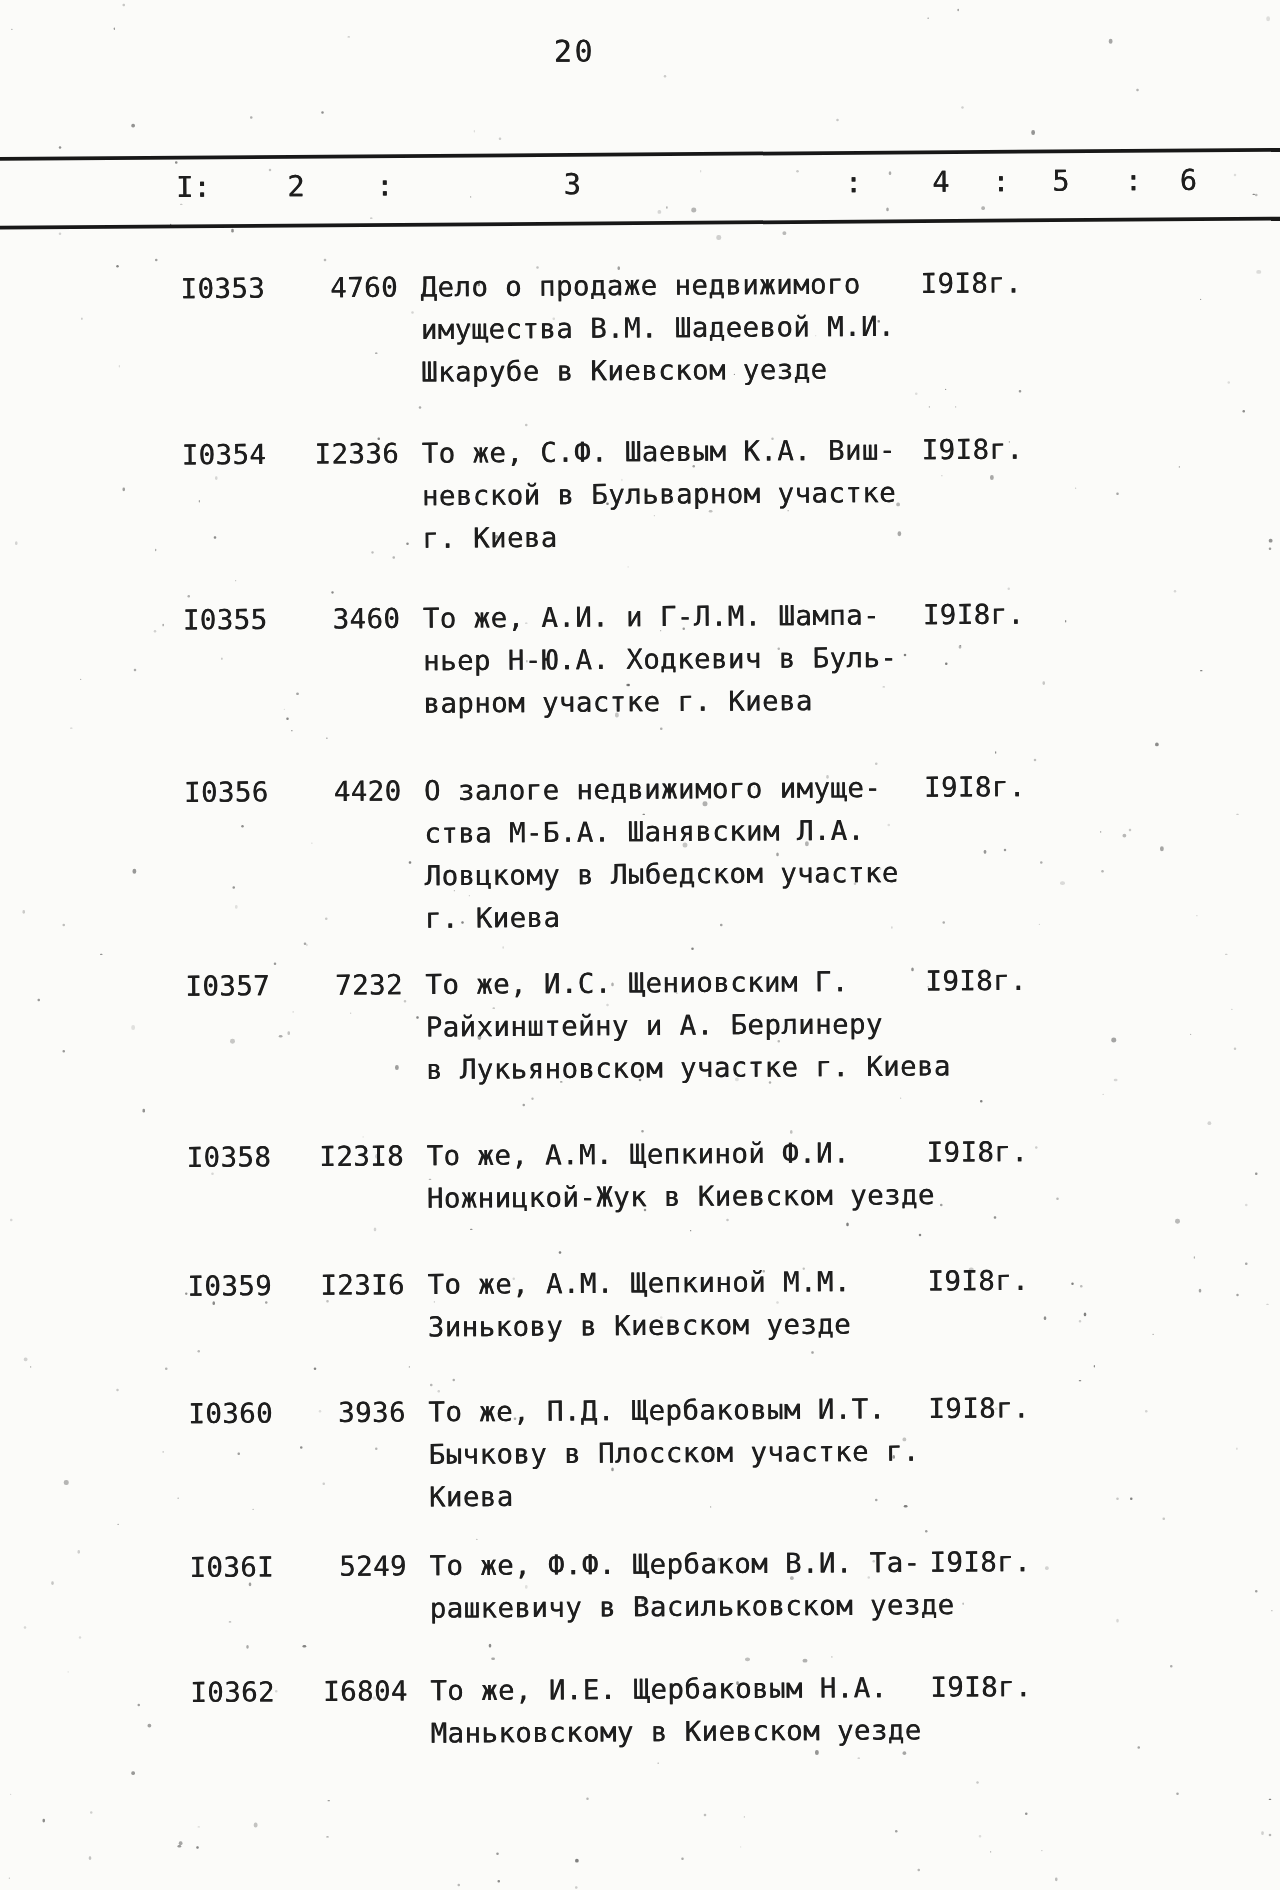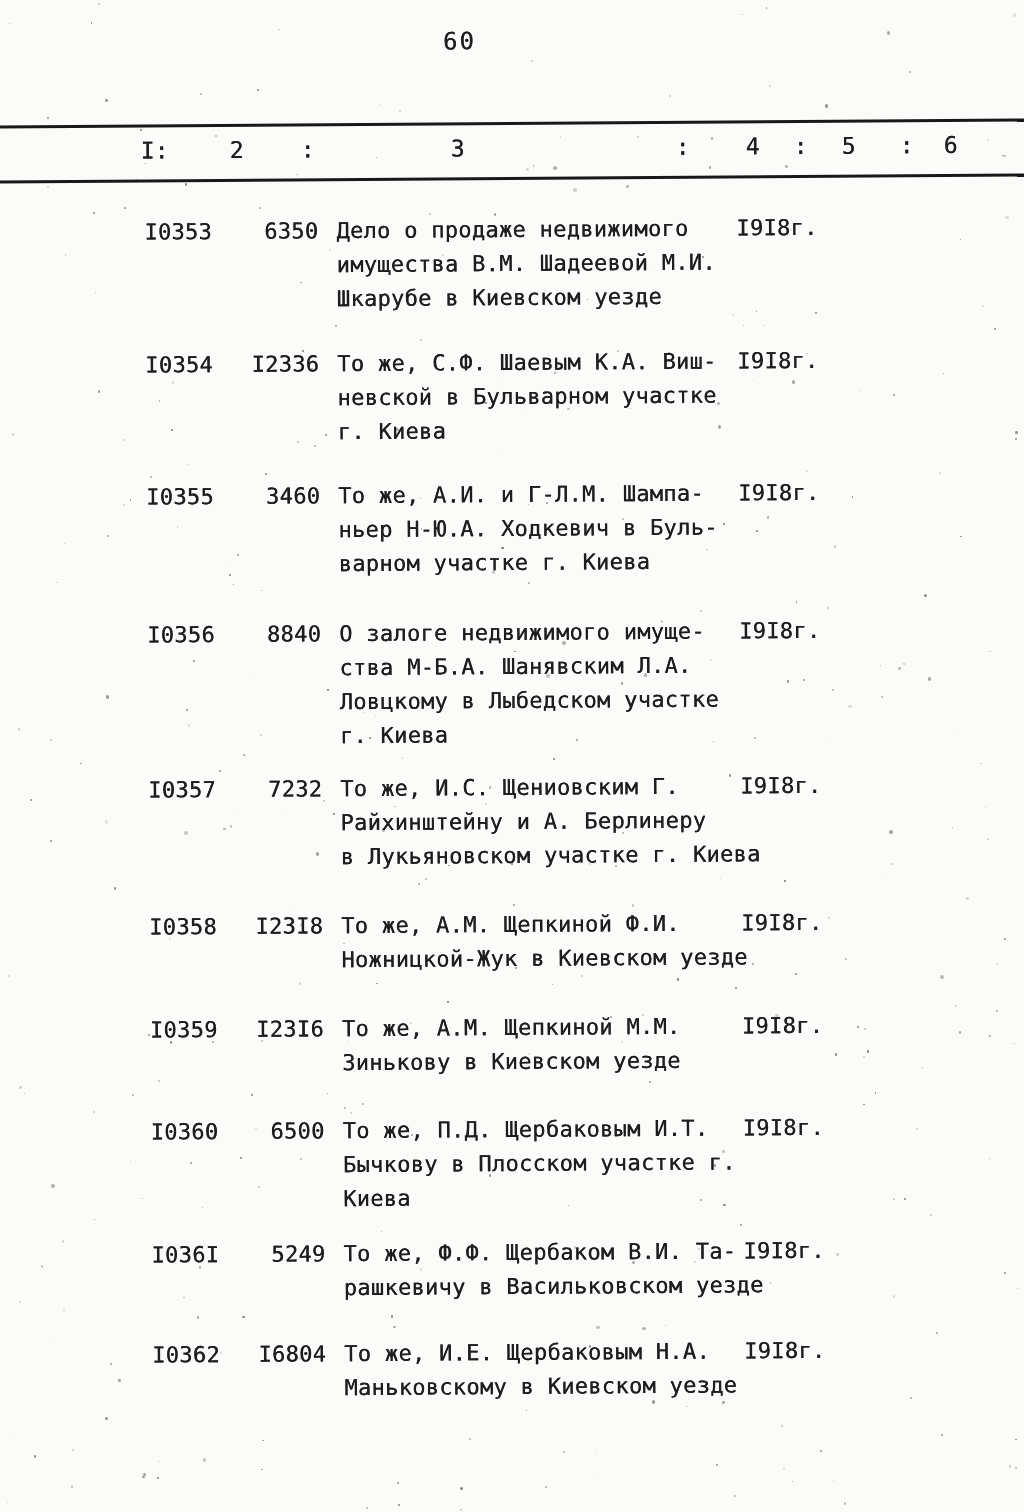--- a/index.html
+++ b/index.html
@@ -37,21 +37,21 @@
   .col-desc{display:block;margin-left:340px;white-space:nowrap;}
   .col-year{position:absolute;left:740px;top:0;}
   #noise{position:absolute;inset:0;pointer-events:none;}
   .speck{position:absolute;background:#222;border-radius:50%;}
 </style>
 </head>
 <body>
 
 <div class="page">
   <div class="skew">
-    <div class="page-number">60</div>
+    <div class="page-number">20</div>
 
     <div class="table-header">
       <div class="rule rule-top"></div>
       <div id="header-cells">
           <span class="header-cell" style="left: 157px;">I:</span>
           <span class="header-cell" style="left: 246px;">2</span>
           <span class="header-cell" style="left: 317px;">:</span>
           <span class="header-cell" style="left: 467px;">3</span>
           <span class="header-cell" style="left: 692px;">:</span>
           <span class="header-cell" style="left: 762px;">4</span>
@@ -59,21 +59,21 @@
           <span class="header-cell" style="left: 858px;">5</span>
           <span class="header-cell" style="left: 916px;">:</span>
           <span class="header-cell" style="left: 960px;">6</span>
         </div>
       <div class="rule rule-bottom"></div>
     </div>
 
     <div class="entries" id="entries">
         <div class="entry" style="margin-bottom: 31px;">
           <span class="col-no">I0353</span>
-          <span class="col-file">6350</span>
+          <span class="col-file">4760</span>
           <span class="col-desc">
             <div class="desc-line">Дело о продаже недвижимого</div>
             <div class="desc-line">имущества В.М. Шадеевой М.И.</div>
             <div class="desc-line">Шкарубе в Киевском уезде</div>
           </span>
           <span class="col-year">I9I8г.</span>
         </div>
         <div class="entry" style="margin-bottom: 30px;">
           <span class="col-no">I0354</span>
           <span class="col-file">I2336</span>
@@ -89,21 +89,21 @@
           <span class="col-file">3460</span>
           <span class="col-desc">
             <div class="desc-line">То же, А.И. и Г-Л.М. Шампа-</div>
             <div class="desc-line">ньер Н-Ю.А. Ходкевич в Буль-</div>
             <div class="desc-line">варном участке г. Киева</div>
           </span>
           <span class="col-year">I9I8г.</span>
         </div>
         <div class="entry" style="margin-bottom: 19px;">
           <span class="col-no">I0356</span>
-          <span class="col-file">8840</span>
+          <span class="col-file">4420</span>
           <span class="col-desc">
             <div class="desc-line">О залоге недвижимого имуще-</div>
             <div class="desc-line">ства М-Б.А. Шанявским Л.А.</div>
             <div class="desc-line">Ловцкому в Лыбедском участке</div>
             <div class="desc-line">г. Киева</div>
           </span>
           <span class="col-year">I9I8г.</span>
         </div>
         <div class="entry" style="margin-bottom: 35px;">
           <span class="col-no">I0357</span>
@@ -128,21 +128,21 @@
           <span class="col-no">I0359</span>
           <span class="col-file">I23I6</span>
           <span class="col-desc">
             <div class="desc-line">То же, А.М. Щепкиной М.М.</div>
             <div class="desc-line">Зинькову в Киевском уезде</div>
           </span>
           <span class="col-year">I9I8г.</span>
         </div>
         <div class="entry" style="margin-bottom: 21px;">
           <span class="col-no">I0360</span>
-          <span class="col-file">6500</span>
+          <span class="col-file">3936</span>
           <span class="col-desc">
             <div class="desc-line">То же, П.Д. Щербаковым И.Т.</div>
             <div class="desc-line">Бычкову в Плосском участке г.</div>
             <div class="desc-line">Киева</div>
           </span>
           <span class="col-year">I9I8г.</span>
         </div>
         <div class="entry" style="margin-bottom: 32px;">
           <span class="col-no">I036I</span>
           <span class="col-file">5249</span>

